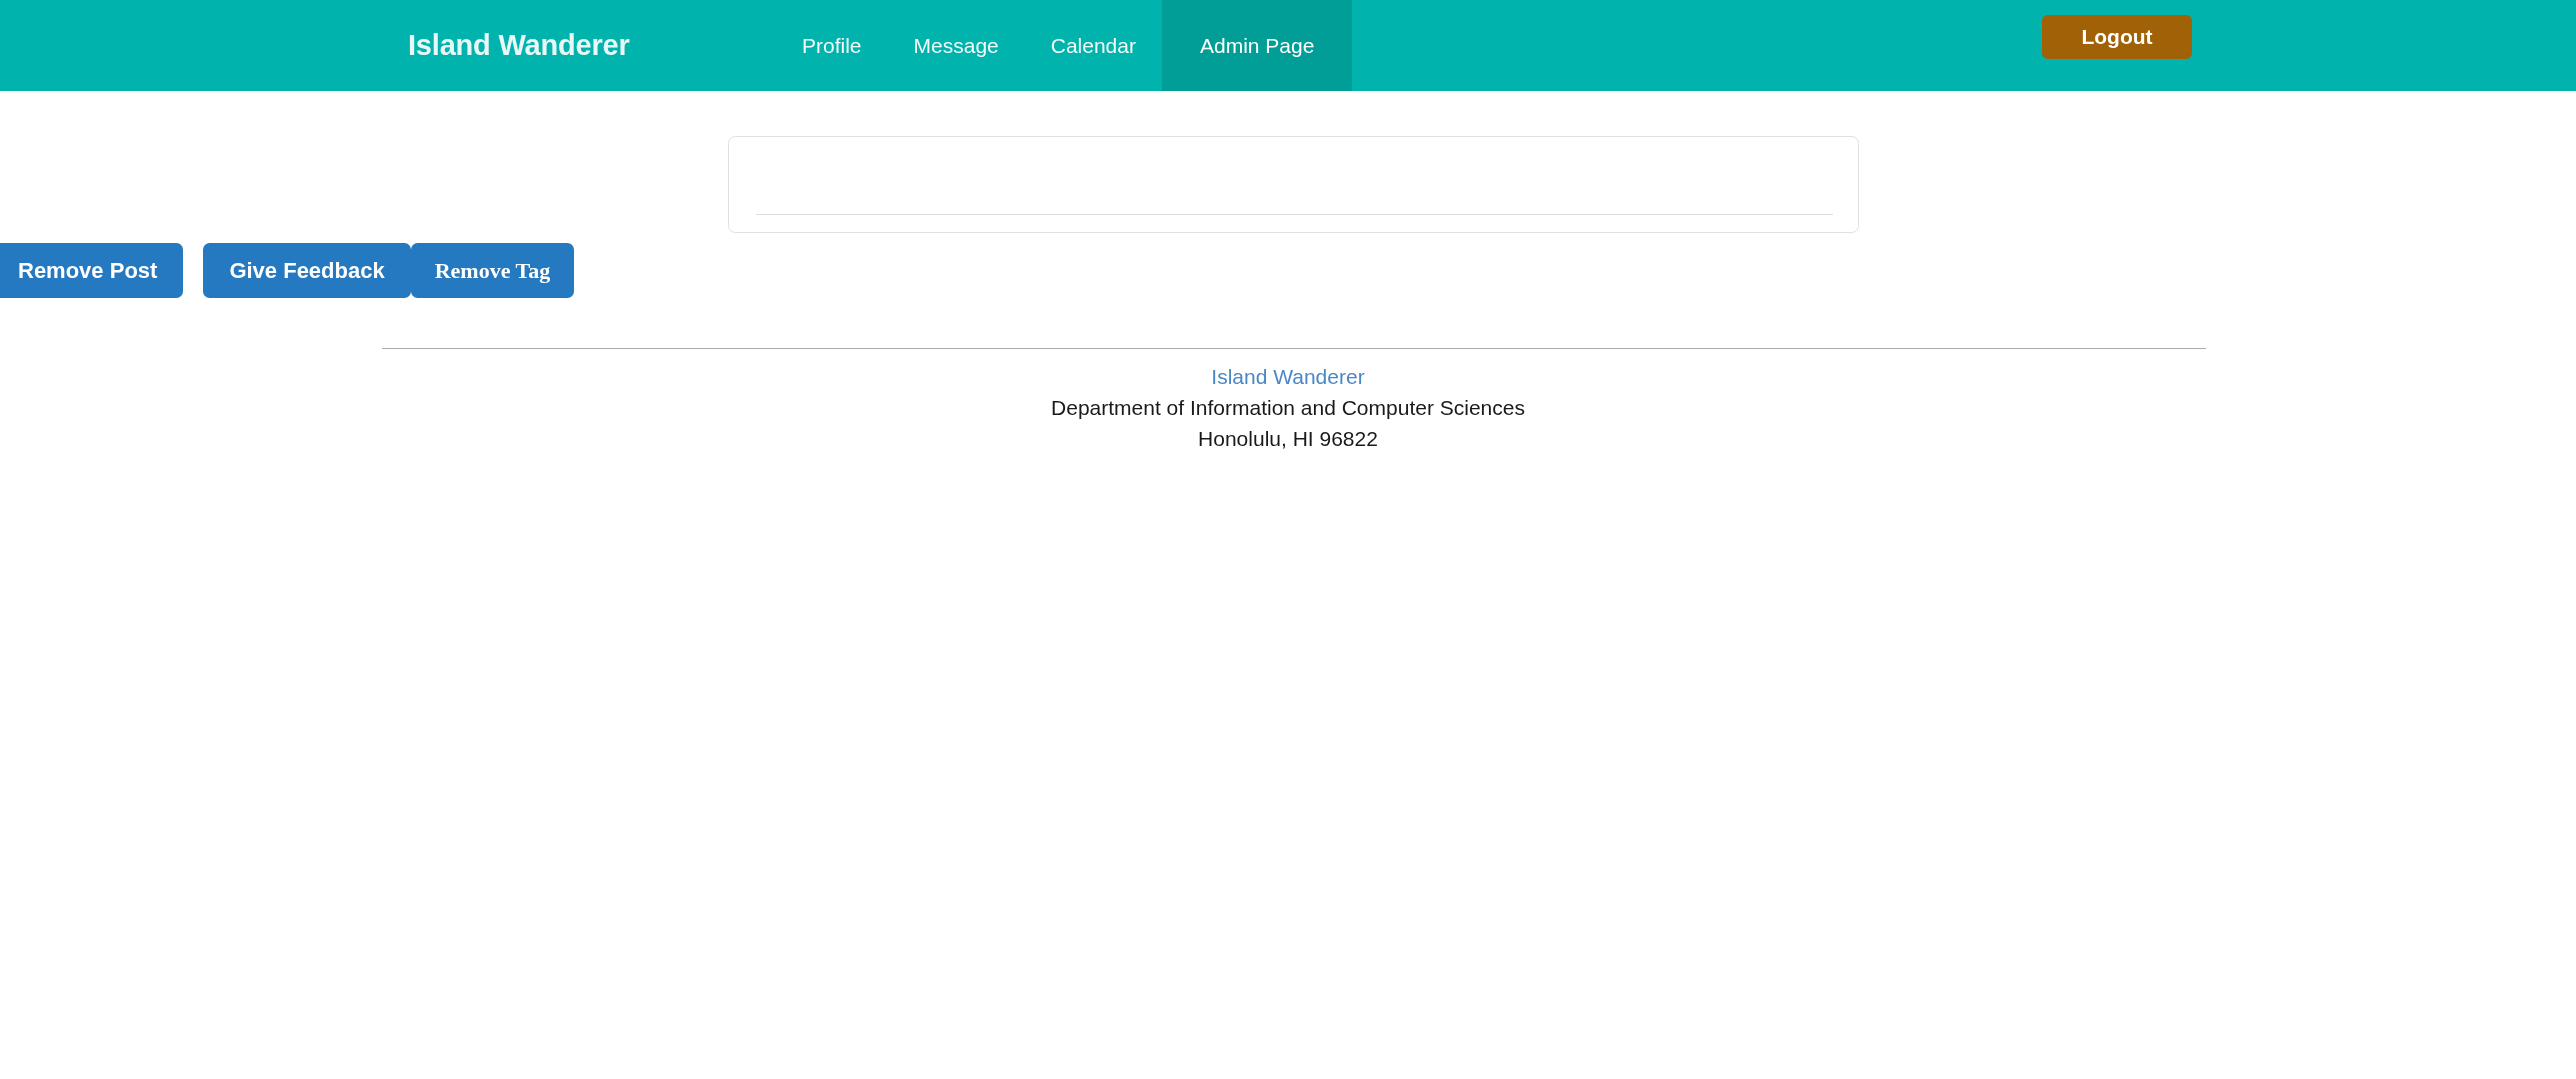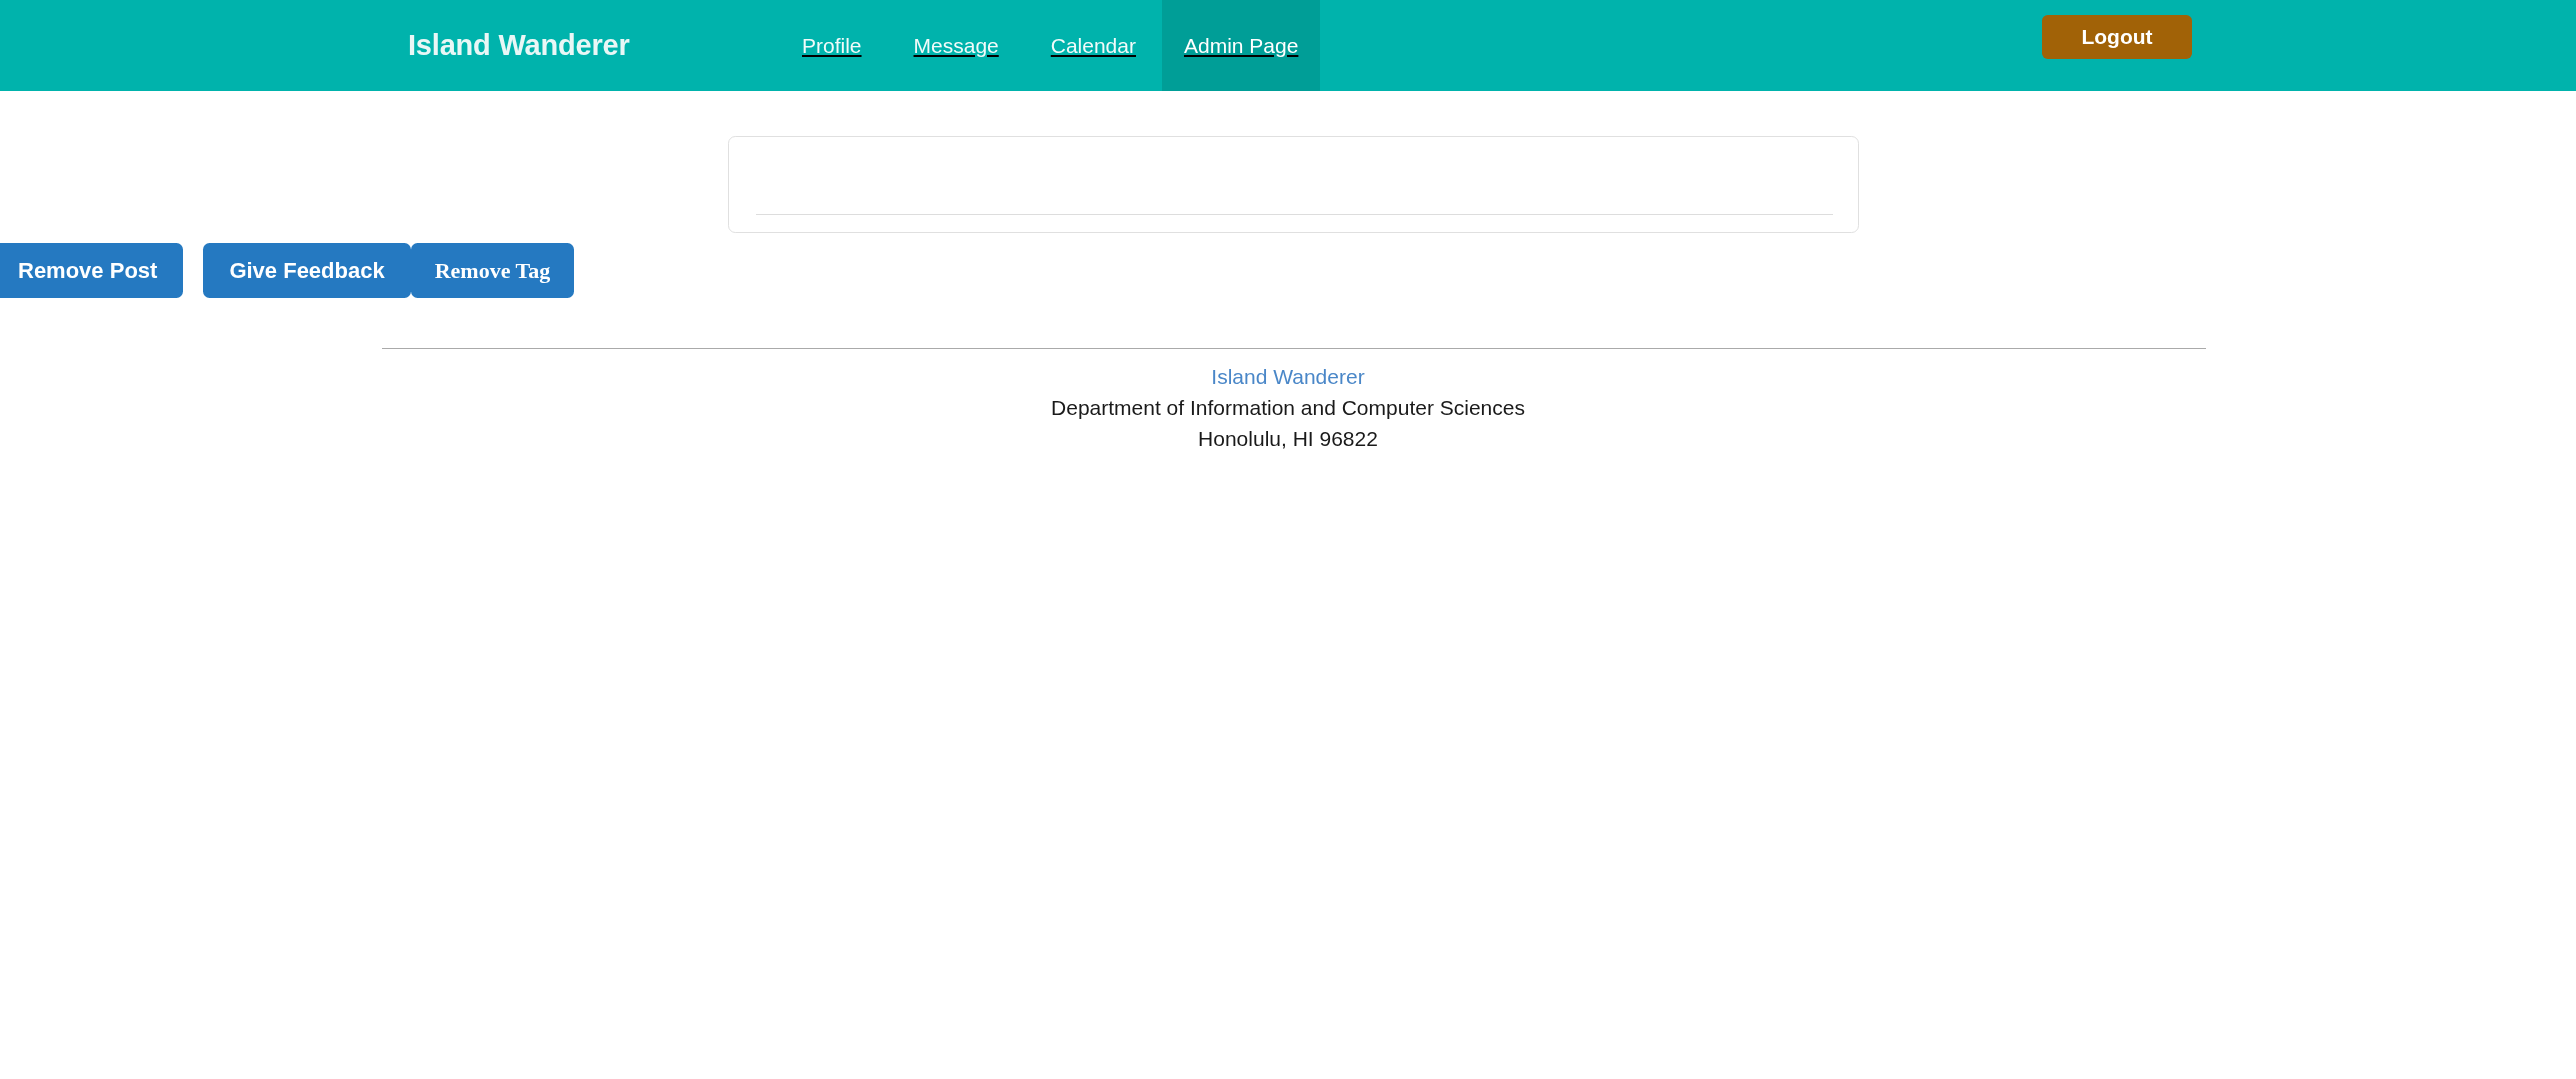--- a/index.html
+++ b/index.html
@@ -42,36 +42,35 @@
     text-decoration: none;
     cursor: pointer;
   }
   .nav-links {
     position: absolute;
     left: 776px;
     top: 0;
     height: 91px;
     display: flex;
     align-items: stretch;
-    text-decoration: underline;
   }
   .nav-link {
     display: flex;
     align-items: center;
     padding: 0 26px;
     font-size: 21px;
     color: #f2fbfa;
     text-decoration: none;
     white-space: nowrap;
     cursor: pointer;
   }
   .nav-link.active {
     background: #009e97;
     color: #ffffff;
-    padding: 0 22px;
+    padding: 0 38px;
   }
   .logout-btn {
     position: absolute;
     left: 2042px;
     top: 14.6px;
     width: 150px;
     height: 44px;
     background: #a16207;
     border: none;
     border-radius: 5.7px;

